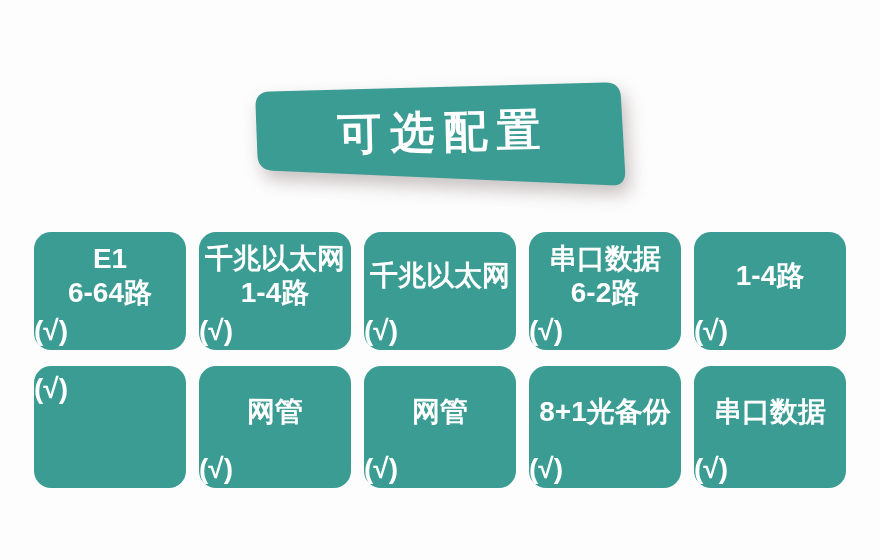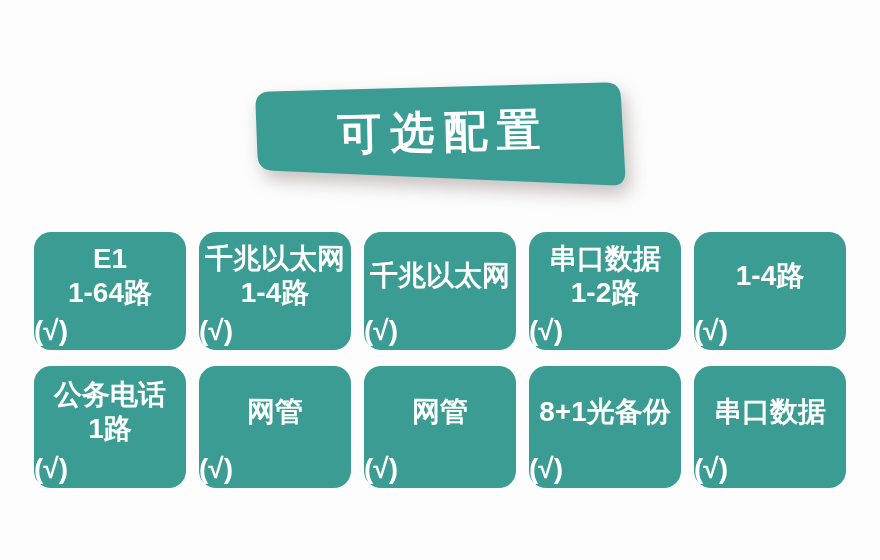--- a/index.html
+++ b/index.html
@@ -107,21 +107,21 @@
          Q 25 37 40.0 36.6
          Z"></path>
   </svg>
   <div class="banner-text">可选配置</div>
 
   <div class="cards-grid">
 
     <div class="card">
       <div class="card-title">
         <span class="ln">E1</span>
-        <span class="ln">1-64路</span>
+        <span class="ln">6-64路</span>
       </div>
       <div class="card-check">(√)</div>
     </div>
 
     <div class="card">
       <div class="card-title">
         <span class="ln">千兆以太网</span>
         <span class="ln">1-4路</span>
       </div>
       <div class="card-check">(√)</div>
@@ -130,37 +130,33 @@
     <div class="card">
       <div class="card-title">
         <span class="ln">千兆以太网</span>
       </div>
       <div class="card-check">(√)</div>
     </div>
 
     <div class="card">
       <div class="card-title">
         <span class="ln">串口数据</span>
-        <span class="ln">1-2路</span>
+        <span class="ln">6-2路</span>
       </div>
       <div class="card-check">(√)</div>
     </div>
 
     <div class="card">
       <div class="card-title">
         <span class="ln">1-4路</span>
       </div>
       <div class="card-check">(√)</div>
     </div>
 
     <div class="card">
-      <div class="card-title">
-        <span class="ln">公务电话</span>
-        <span class="ln">1路</span>
-      </div>
       <div class="card-check">(√)</div>
     </div>
 
     <div class="card">
       <div class="card-title">
         <span class="ln">网管</span>
       </div>
       <div class="card-check">(√)</div>
     </div>
 

